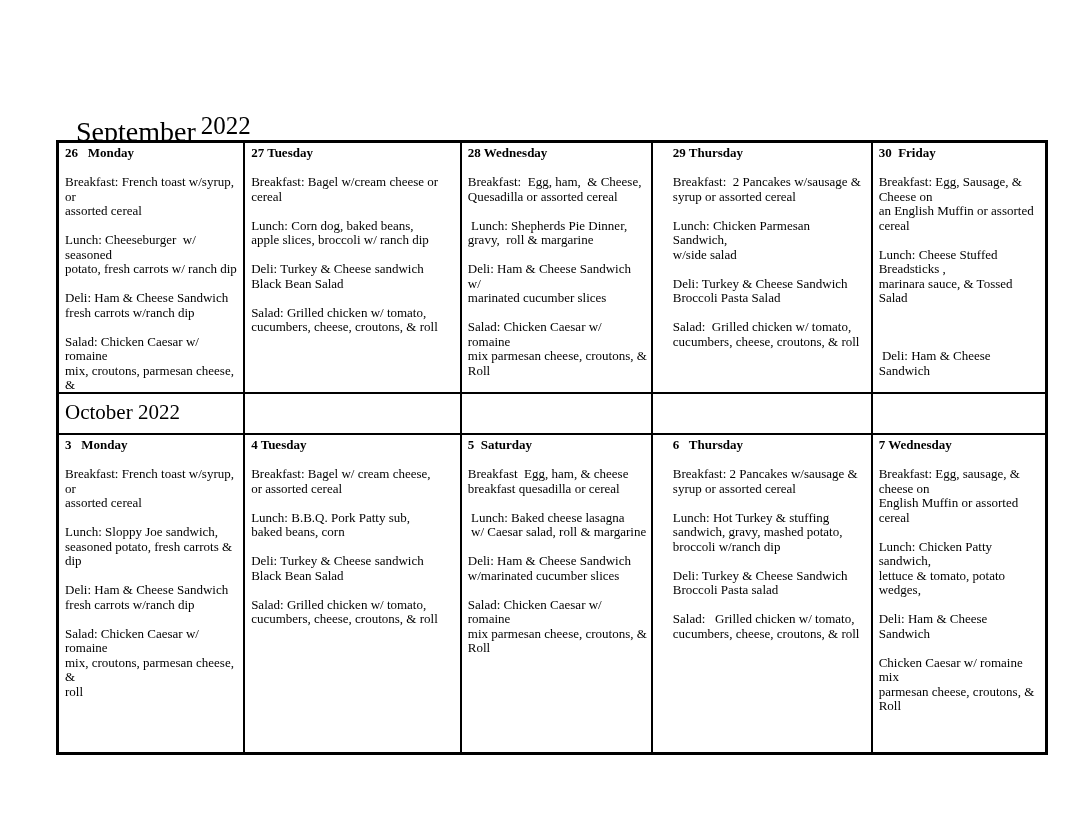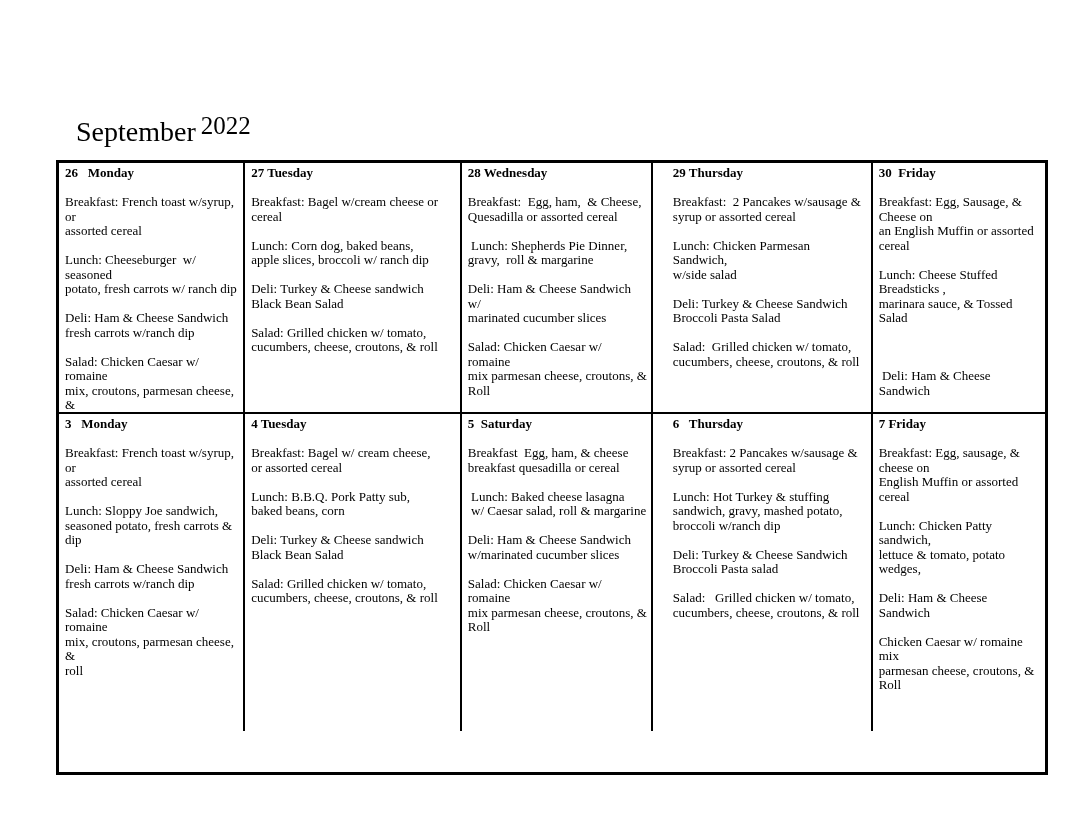--- a/index.html
+++ b/index.html
@@ -6,21 +6,21 @@
   body{
     width:1080px;height:835px;position:relative;overflow:hidden;
     font-family:"Liberation Serif","DejaVu Serif",serif;color:#000;
   }
   .page-title{
     position:absolute;left:76px;top:112px;white-space:nowrap;
   }
   .page-title .month{font-size:28px;line-height:34px;}
   .page-title .year{font-size:25px;vertical-align:7px;margin-left:5px;}
   .cal{
-    position:absolute;left:56px;top:160px;
+    position:absolute;left:56px;top:140px;
     width:986px;height:609px;
     border:3px solid #000;background:#fff;
   }
   .row{display:flex;width:986px;}
   .row-week1{height:251px;}
   .row-mid{height:41px;}
   .row-week2{height:317px;justify-content:center;}
   .row-week1 .cell,.row-mid .cell{border-bottom:2px solid #000;}
   .cell{
     box-sizing:border-box;border-right:2px solid #000;
@@ -119,20 +119,29 @@
 
 
 
  Deli: Ham &amp; Cheese Sandwich
 
 Salad: Chicken Caesar Salad w/
 romaine mix, croutons, parmesan
 cheese, &amp; roll</div>
       </div>
     </div>
+  <div class="row row-mid">
+    <div class="cell c1">
+      <span class="mid-label">October 2022</span>
+    </div>
+    <div class="cell c2"></div>
+    <div class="cell c3"></div>
+    <div class="cell c4"></div>
+    <div class="cell c5"></div>
+  </div>
   <div class="row row-week2" id="week2">
       <div class="cell c1">
         <div class="day-header">3   Monday</div>
         <div class="day-body">Breakfast: French toast w/syrup, or
 assorted cereal
 
 Lunch: Sloppy Joe sandwich,
 seasoned potato, fresh carrots &amp;
 dip
 
@@ -181,21 +190,21 @@
 sandwich, gravy, mashed potato,
 broccoli w/ranch dip
 
 Deli: Turkey &amp; Cheese Sandwich
 Broccoli Pasta salad
 
 Salad:   Grilled chicken w/ tomato,
 cucumbers, cheese, croutons, &amp; roll</div>
       </div>
       <div class="cell c5">
-        <div class="day-header">7 Friday</div>
+        <div class="day-header">7 Wednesday</div>
         <div class="day-body">Breakfast: Egg, sausage, &amp; cheese on
 English Muffin or assorted cereal
 
 Lunch: Chicken Patty sandwich,
 lettuce &amp; tomato, potato wedges,
 
 Deli: Ham &amp; Cheese Sandwich
 
 Chicken Caesar w/ romaine mix
 parmesan cheese, croutons, &amp; Roll</div>

